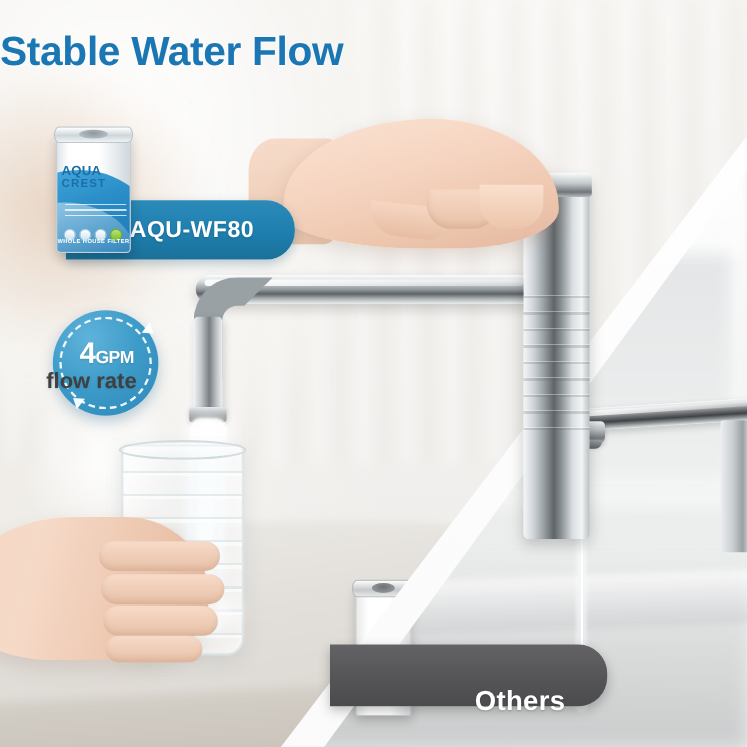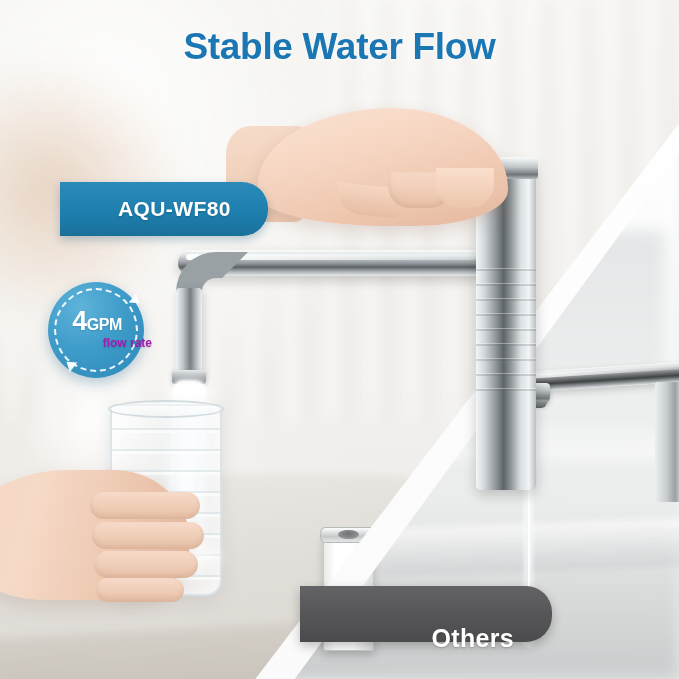--- a/index.html
+++ b/index.html
@@ -252,34 +252,34 @@
   .badge-arrow{ position:absolute; left:88px; top:14px; width:0; height:0;
     border-left:6px solid transparent; border-right:6px solid transparent;
     border-bottom:9px solid rgba(255,255,255,.95); transform:rotate(128deg); }
   .badge-arrow2{ position:absolute; left:22px; top:78px; width:0; height:0;
     border-left:6px solid transparent; border-right:6px solid transparent;
     border-bottom:9px solid rgba(255,255,255,.95); transform:rotate(-52deg); }
   .badge-gpm{ position:absolute; left:0; top:24px; width:110px; text-align:center;
     color:#fff; font-size:27px; font-weight:700; letter-spacing:-.5px;
     text-shadow:0 1px 2px rgba(0,0,0,.15); }
   .badge-gpm .sm{ font-size:16px; }
-  .badge-rate{ position:absolute; left:0; top:54px; width:110px; text-align:right;
-    color:#a21caf; font-size:12px; font-weight:700;
+  .badge-rate{ position:absolute; left:0; top:54px; width:110px; text-align:left;
+    color:#404040; font-size:20px; font-weight:700;
     text-shadow:0 1px 2px rgba(0,0,0,.15); }
 
   
   .oth-bar{ position:absolute; left:300px; top:586px; width:252px; height:56px;
     background:linear-gradient(180deg,#636365 0%,#565658 50%,#4b4b4d 100%);
     border-radius:0 26px 26px 0; box-shadow:0 4px 11px rgba(0,0,0,.25); }
   .oth-bar span{ position:absolute; right:38px; top:50%; transform:translateY(-50%);
     color:#fff; font-size:25px; font-weight:700; letter-spacing:.3px;
     text-shadow:0 1px 2px rgba(0,0,0,.2); white-space:nowrap;margin-top:24px; }
 
   
-  .title{ position:absolute; left:0; top:26px; width:100%; text-align:center;
+  .title{ position:absolute; left:0; top:26px; width:100%; text-align:left;
     color:#1b77b4; font-size:37px; font-weight:700; letter-spacing:-.3px;
     text-shadow:0 1px 2px rgba(255,255,255,.85); }
 </style>
 </head>
 <body>
 
 <div id="stage">
 
   <div class="bg-base"></div>
   <div class="blinds"></div>
@@ -337,20 +337,41 @@
   <div class="hand-bot"></div>
   <div class="fing f1"></div>
   <div class="fing f2"></div>
   <div class="fing f3"></div>
   <div class="fing f4"></div>
 
   <div class="wf-bar">
     <span>AQU-WF80</span>
   </div>
 
+  <div class="cart">
+    <div class="cart-body">
+      <div class="cart-wave"></div>
+      <div class="cart-wave2"></div>
+      <div class="cart-brand">
+        <div>AQUA</div>
+        <div class="c2">CREST</div>
+      </div>
+      <div class="cart-sub">for every</div>
+      <div class="cart-mid"></div>
+      <div class="cart-icons">
+        <div class="ic w"></div>
+        <div class="ic w"></div>
+        <div class="ic w"></div>
+        <div class="ic g"></div>
+      </div>
+      <div class="cart-foot">WHOLE HOUSE FILTER</div>
+    </div>
+    <div class="cart-cap"></div>
+    <div class="cart-cap-hole"></div>
+  </div>
 
   <div class="badge">
     <div class="badge-circ"></div>
     <div class="badge-dash"></div>
     <div class="badge-arrow"></div>
     <div class="badge-arrow2"></div>
     <div class="badge-gpm"><span>4</span><span class="sm">GPM</span></div>
     <div class="badge-rate">flow rate</div>
   </div>
 

